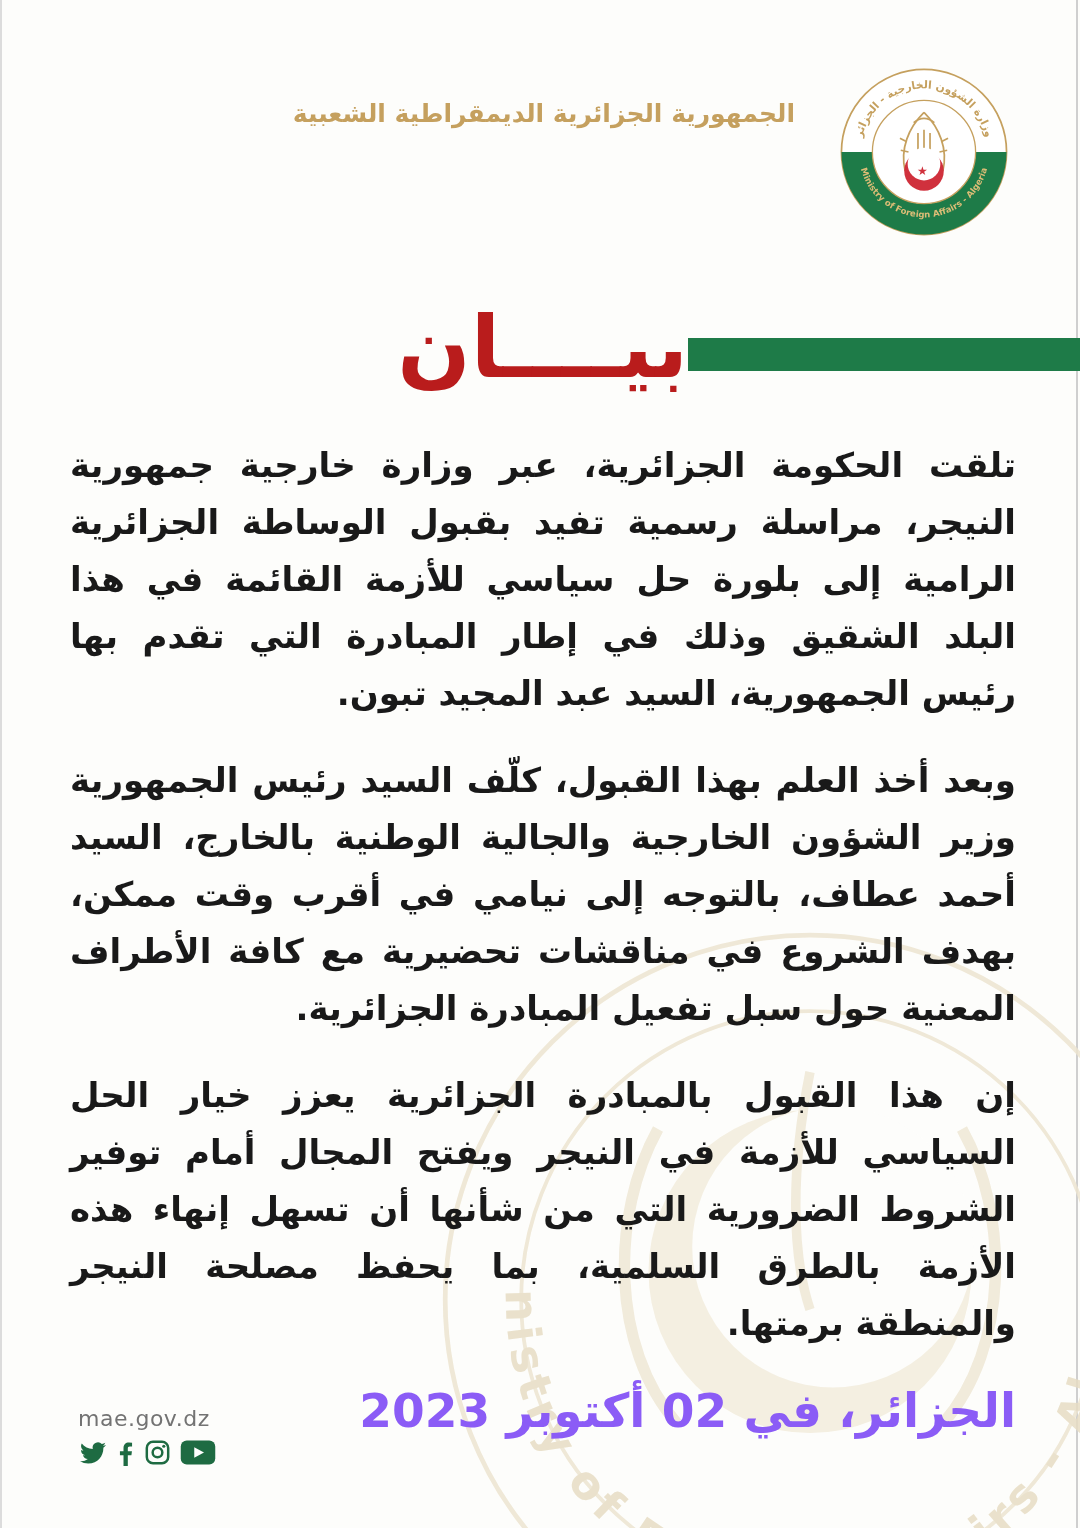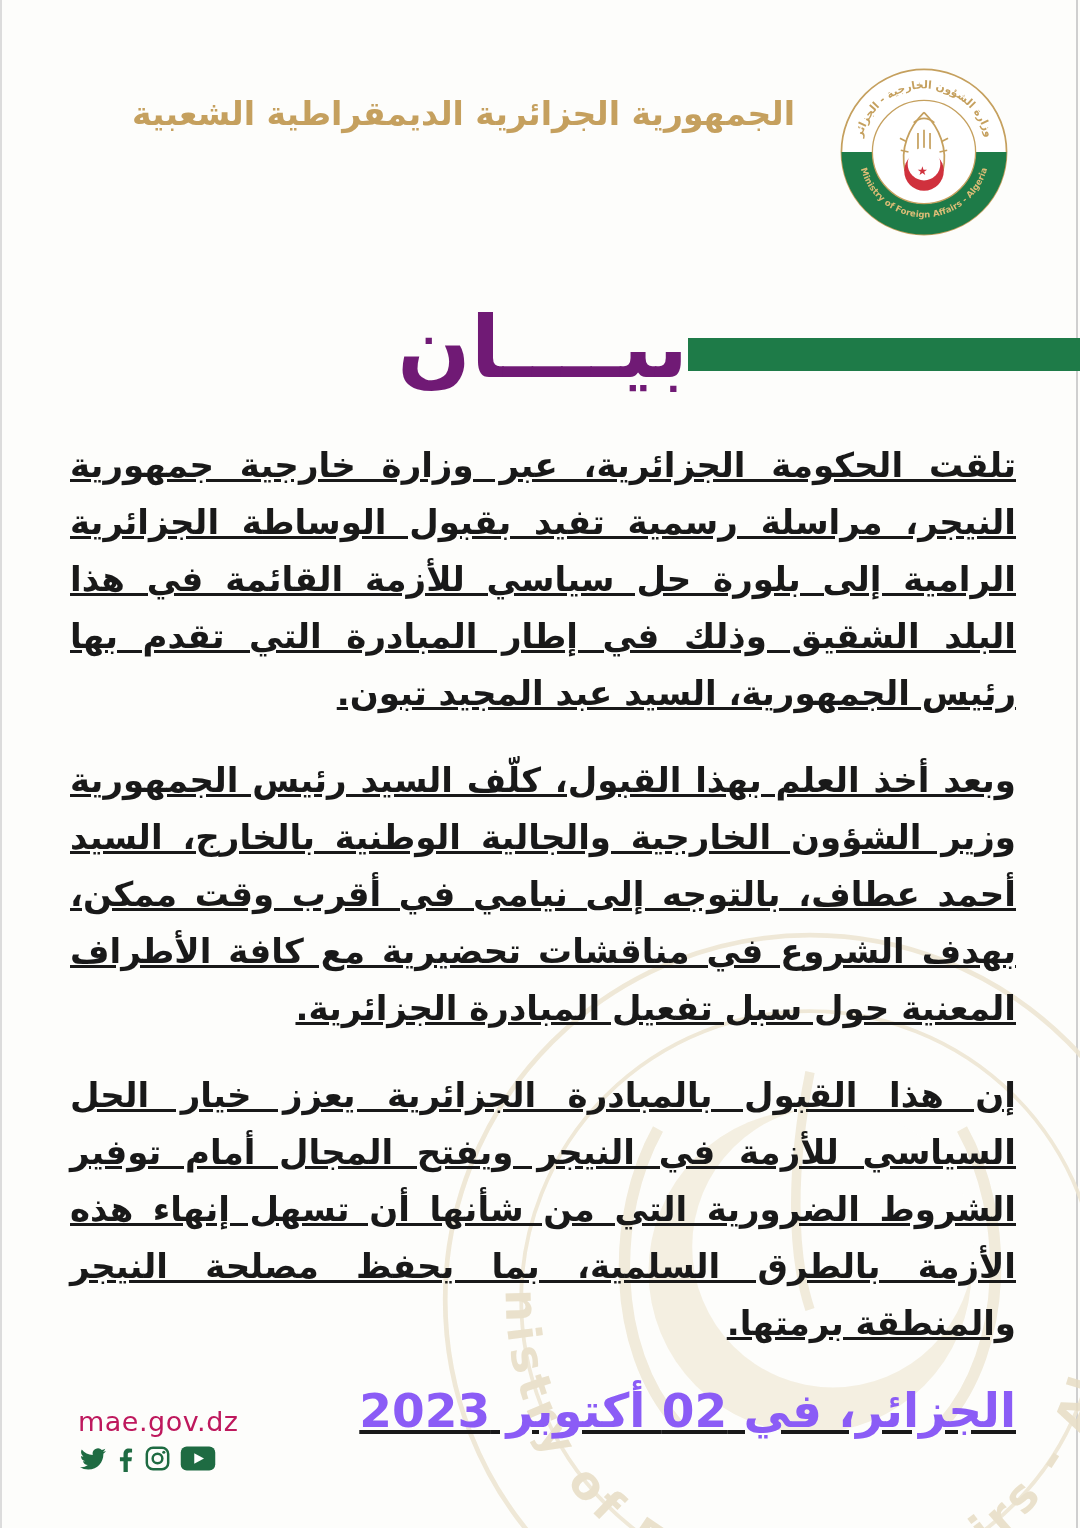--- a/index.html
+++ b/index.html
@@ -12,58 +12,57 @@
     font-family:"DejaVu Sans",sans-serif;
   }
   .edge{position:absolute;top:0;bottom:0;width:2px;background:#dcdcdc;}
   .edge.left{left:0;}
   .edge.right{right:2px;background:#cfcfcf;}
 
   
   .header-text{
     position:absolute;top:92px;right:285px;
     direction:rtl;text-align:center;
-    color:#c5a05e;font-weight:bold;font-size:33px;line-height:43px;
+    color:#c5a05e;font-weight:bold;font-size:25px;line-height:43px;
   }
   .logo{position:absolute;top:66px;right:70px;width:172px;height:172px;}
 
   
   .banner-word{
     position:absolute;top:300px;right:392px;
-    color:#701a75;font-weight:bold;font-size:86px;line-height:1.1;
+    color:#b91c1c;font-weight:bold;font-size:86px;line-height:1.1;
     direction:rtl;white-space:nowrap;
   }
   .banner-bar{
     position:absolute;top:338px;left:688px;right:0;height:33px;
     background:#1e7b48;
   }
 
   
   .body-text{
     position:absolute;top:437px;left:70px;right:64px;
     direction:rtl;text-align:justify;
     color:#191919;font-weight:bold;font-size:34px;line-height:57px;
     z-index:2;
-    text-decoration:underline;
   }
   .body-text p{margin:0 0 30px 0;}
   .date-line{
     direction:rtl;text-align:right;
     font-size:47px;font-weight:bold;color:#8b5cf6;
   }
 
   
   .watermark{
     position:absolute;left:430px;top:920px;width:760px;height:760px;
     z-index:1;opacity:.85;pointer-events:none;
   }
 
   
   .footer{position:absolute;left:78px;top:1406px;z-index:2;}
-  .website{color:#be185d;font-size:27px;letter-spacing:.5px;}
+  .website{color:#737373;font-size:22px;letter-spacing:.5px;}
   .socials{display:flex;align-items:center;gap:9px;margin-top:8px;}
   .socials svg{display:block;}
 </style>
 </head>
 <body>
 
 <div class="page">
 
   <div class="edge left"></div>
   <div class="edge right"></div>

